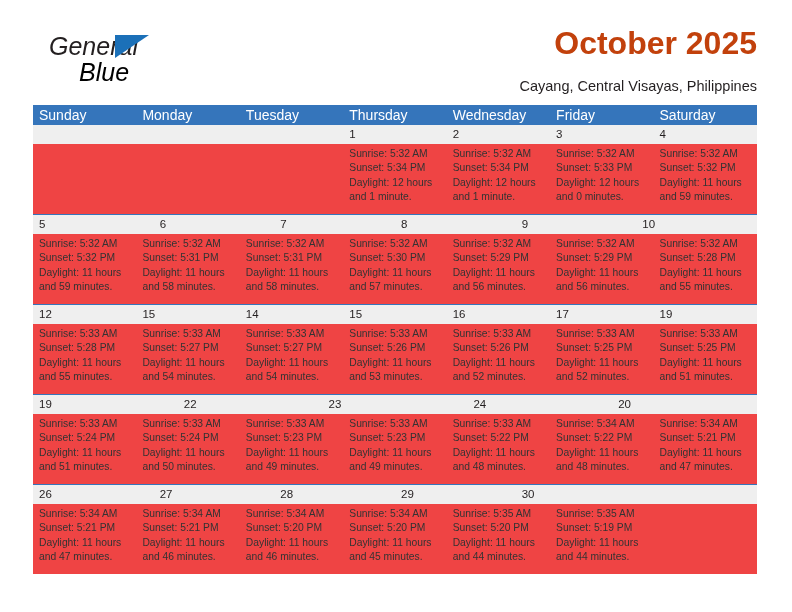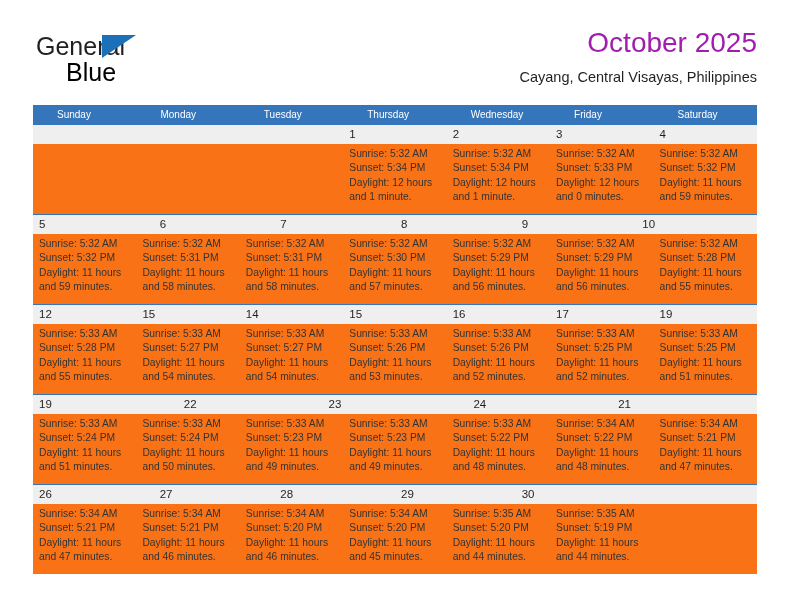--- a/index.html
+++ b/index.html
@@ -24,24 +24,25 @@
   
   .top {
     position: absolute;
     left: 33px;
     top: 26px;
     right: 35px;
     height: 72px;
   }
   .brand {
     position: absolute;
-    left: 3px;
+    left: 16px;
     top: 6px;
     width: 180px;
     height: 58px;
+    font-style: italic;
   }
   .brand-general {
     position: absolute;
     left: 0;
     top: 0;
     font-size: 25px;
     letter-spacing: 0px;
     color: #231f20;
     line-height: 28px;
     font-weight: 400;
@@ -64,28 +65,28 @@
     line-height: 28px;
     font-weight: 400;
   }
   .title-wrap {
     position: absolute;
     right: 0;
     top: 0;
     text-align: right;
   }
   .month-title {
-    font-size: 28px;
-    font-weight: 400;
-    color: #a21caf;
+    font-size: 32px;
+    font-weight: 700;
+    color: #c2410c;
     line-height: 34px;
     white-space: nowrap;
   }
   .location {
-    margin-top: 8px;
+    margin-top: 17px;
     font-size: 14.5px;
     font-weight: 400;
     color: #231f20;
     line-height: 18px;
     white-space: nowrap;
   }
 
   
   .calendar {
     position: absolute;
@@ -94,23 +95,23 @@
     width: 724px;
   }
   .cal-head {
     display: flex;
     background: #3575bb;
     height: 20px;
   }
   .cal-head .hcell {
     flex: 1 1 0;
     color: #ffffff;
-    font-size: 10px;
+    font-size: 14px;
     line-height: 20px;
-    padding-left: 24px;
+    padding-left: 6px;
     box-sizing: border-box;
     white-space: nowrap;
   }
   .week {
     border-top: 1.6px solid #3575bb;
   }
   .week:first-of-type {
     border-top: none;
   }
   .week-numbers {
@@ -122,21 +123,21 @@
     flex: 1 1 0;
     font-size: 11.5px;
     line-height: 19px;
     padding-left: 6px;
     box-sizing: border-box;
     color: #231f20;
   }
   .week-body {
     display: flex;
     height: 70px;
-    background: #f97316;
+    background: #ef4444;
   }
   .week-body .bcell {
     flex: 1 1 0;
     padding: 3px 8px 0 6px;
     box-sizing: border-box;
     font-size: 10.3px;
     line-height: 14.3px;
     color: #333333;
   }
   .bcell .ln {
@@ -307,21 +308,21 @@
               <div class="daylight">Daylight: 11 hours and 51 minutes.</div>
             </div>
           </div>
         </div>
         <div class="week">
           <div class="week-numbers">
             <div class="ncell">19</div>
             <div class="ncell">22</div>
             <div class="ncell">23</div>
             <div class="ncell">24</div>
-            <div class="ncell">21</div>
+            <div class="ncell">20</div>
           </div>
           <div class="week-body">
             <div class="bcell">
               <div class="ln">Sunrise: 5:33 AM</div>
               <div class="ln">Sunset: 5:24 PM</div>
               <div class="daylight">Daylight: 11 hours and 51 minutes.</div>
             </div>
             <div class="bcell">
               <div class="ln">Sunrise: 5:33 AM</div>
               <div class="ln">Sunset: 5:24 PM</div>

